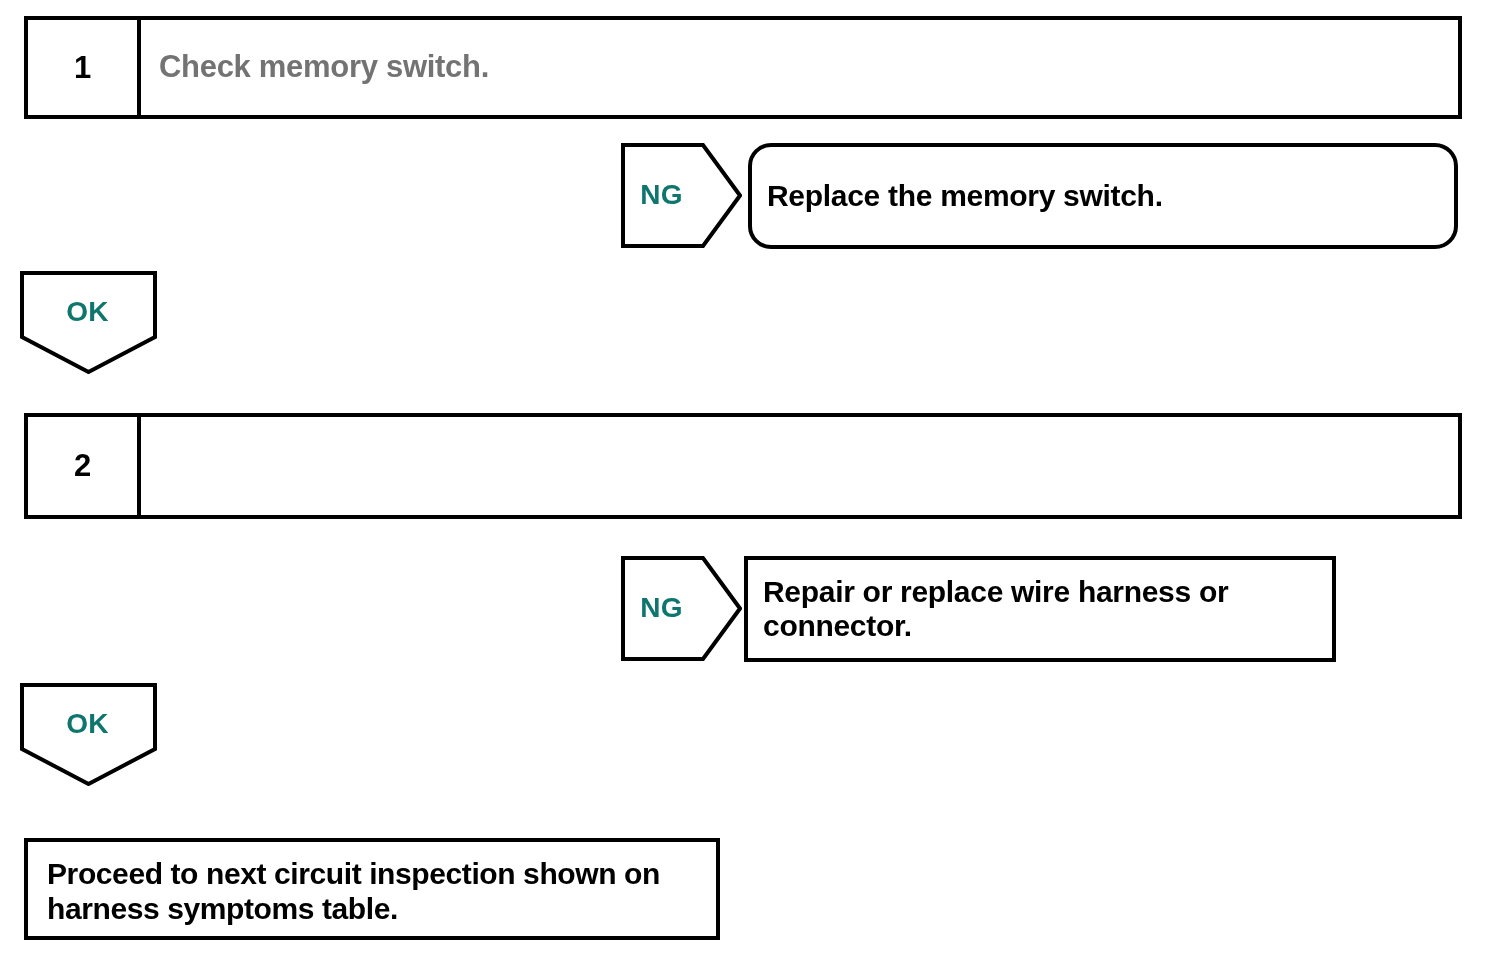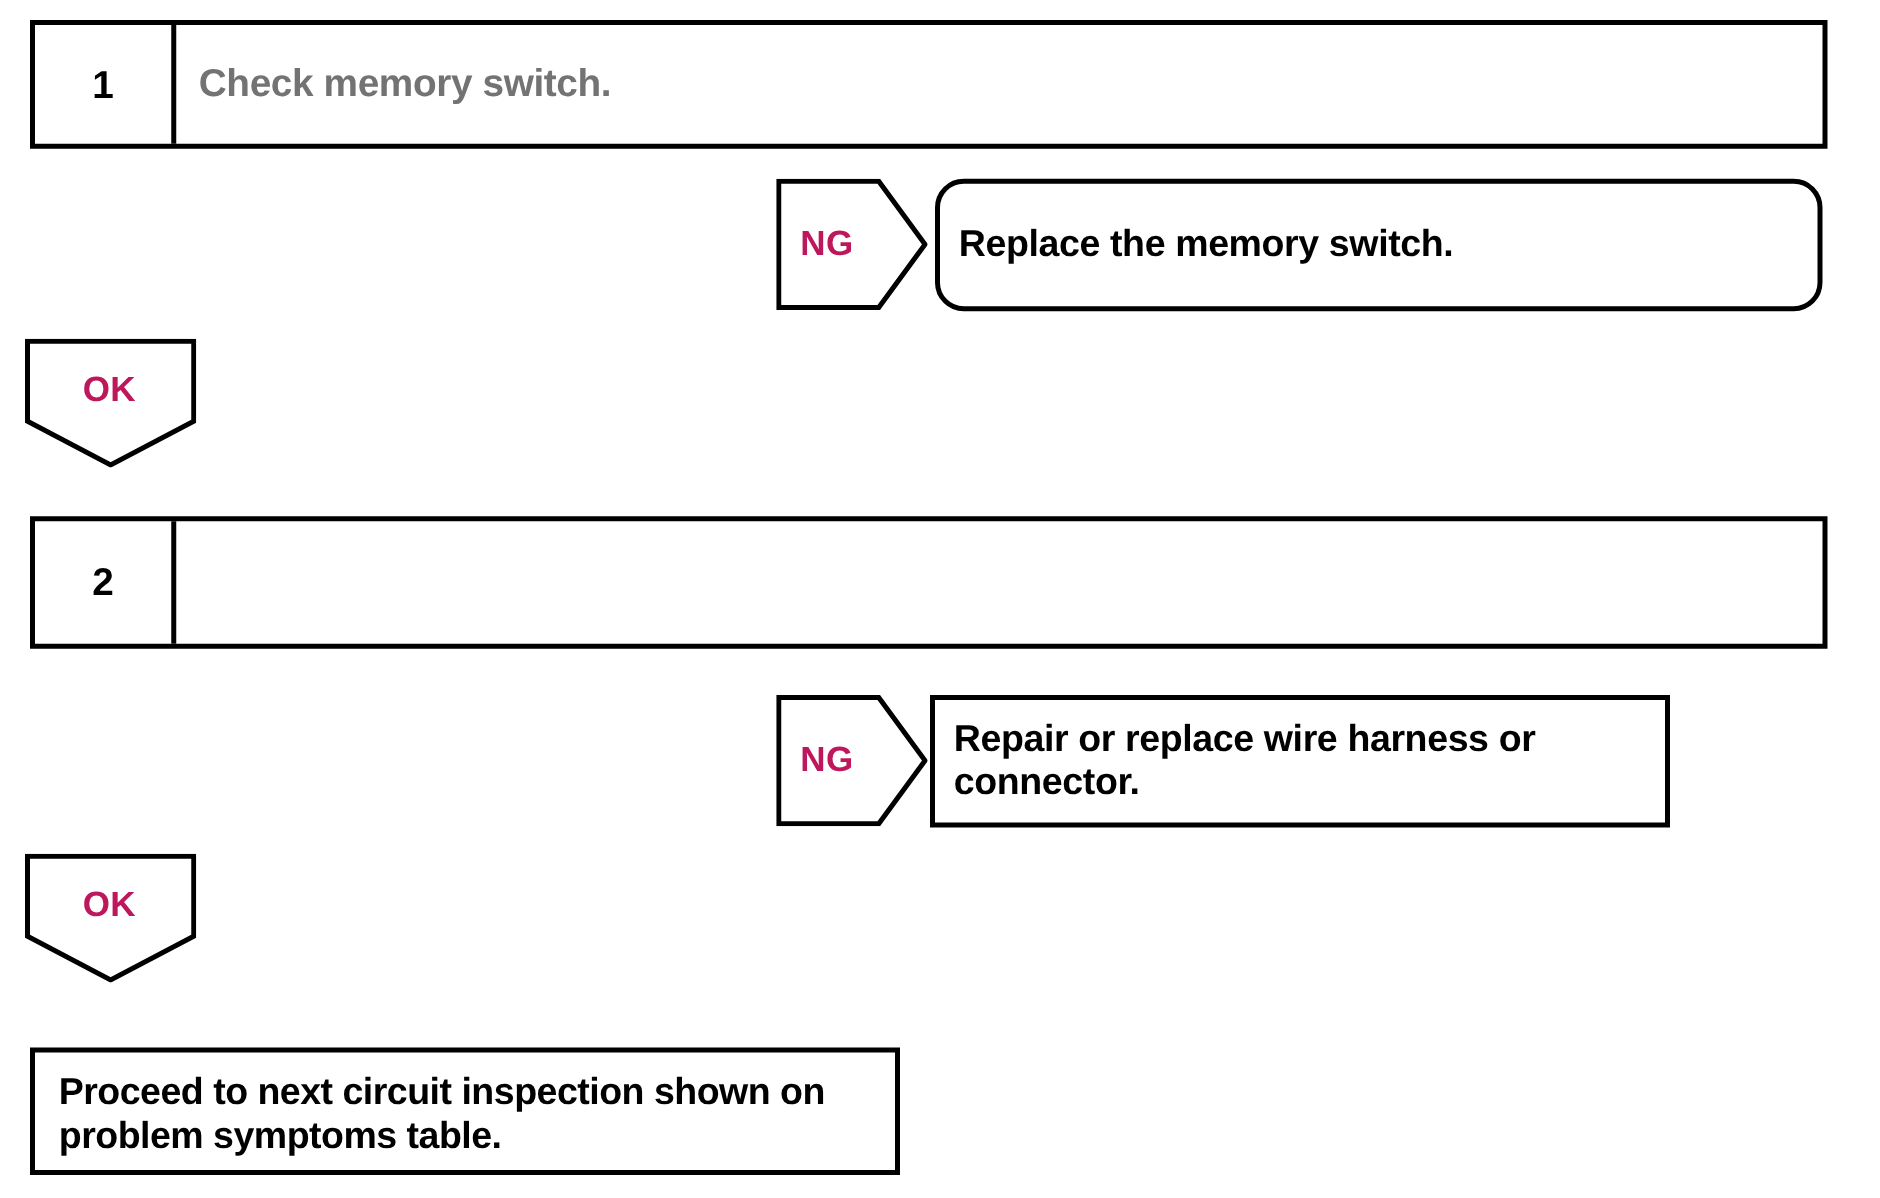--- a/index.html
+++ b/index.html
@@ -84,21 +84,21 @@
     white-space: pre-line;
   }
 
   
   .penta { position: absolute; }
   .penta svg { display: block; }
   .penta .penta-label {
     position: absolute;
     font-size: 28px;
     font-weight: bold;
-    color: #be185d;
+    color: #0f766e;
     letter-spacing: 0.2px;
   }
   .penta-ng .penta-label {
     left: 0; top: 0;
     width: 81px;
     height: 104px;
     display: flex;
     align-items: center;
     justify-content: center;
   }
@@ -156,16 +156,16 @@
 
   <div class="penta penta-ok" style="left:20px; top:683px; width:137px; height:103px;">
     <svg width="137" height="103" viewBox="0 0 137 103">
       <polygon points="2,2 135,2 135,66 68.5,101 2,66" fill="#ffffff" stroke="#000000" stroke-width="4" stroke-linejoin="miter"></polygon>
     </svg>
     <div class="penta-label">OK</div>
   </div>
 
   <div class="node proceed-box" style="left:24px; top:838px; width:696px; height:102px;">
     <span>Proceed to next circuit inspection shown on
-problem symptoms table.</span>
+harness symptoms table.</span>
   </div>
 
 </div>
 
 </body></html>

